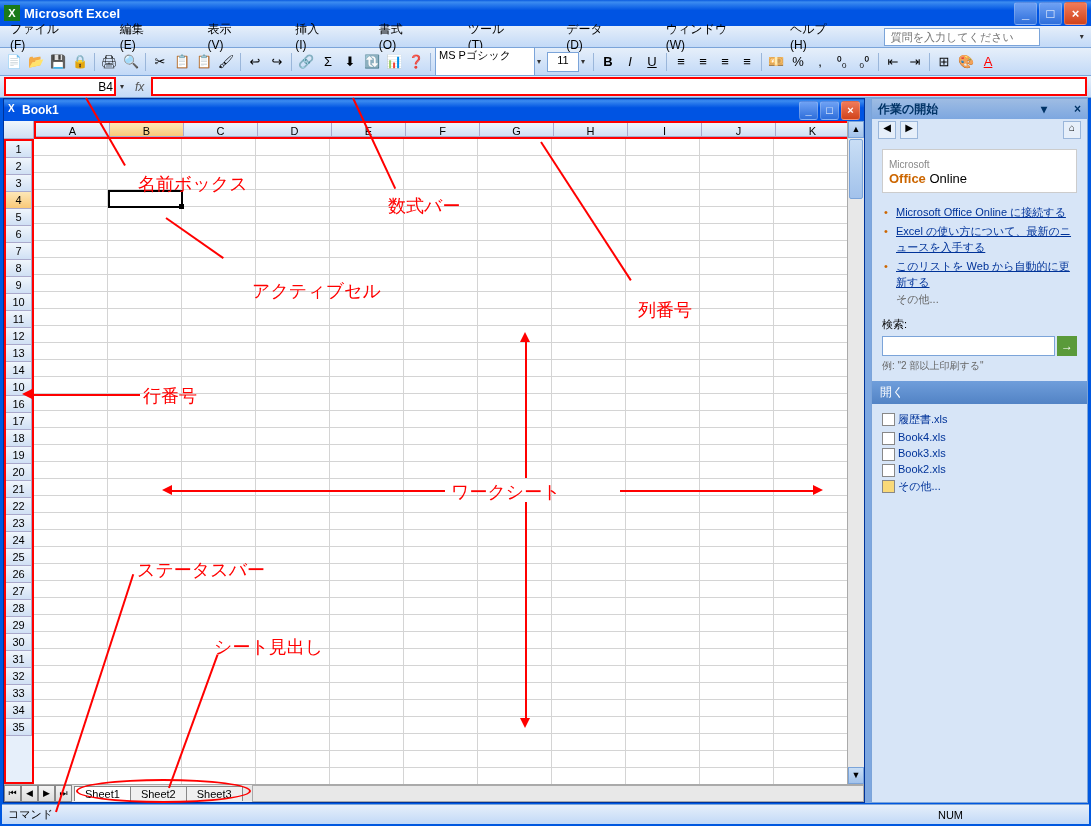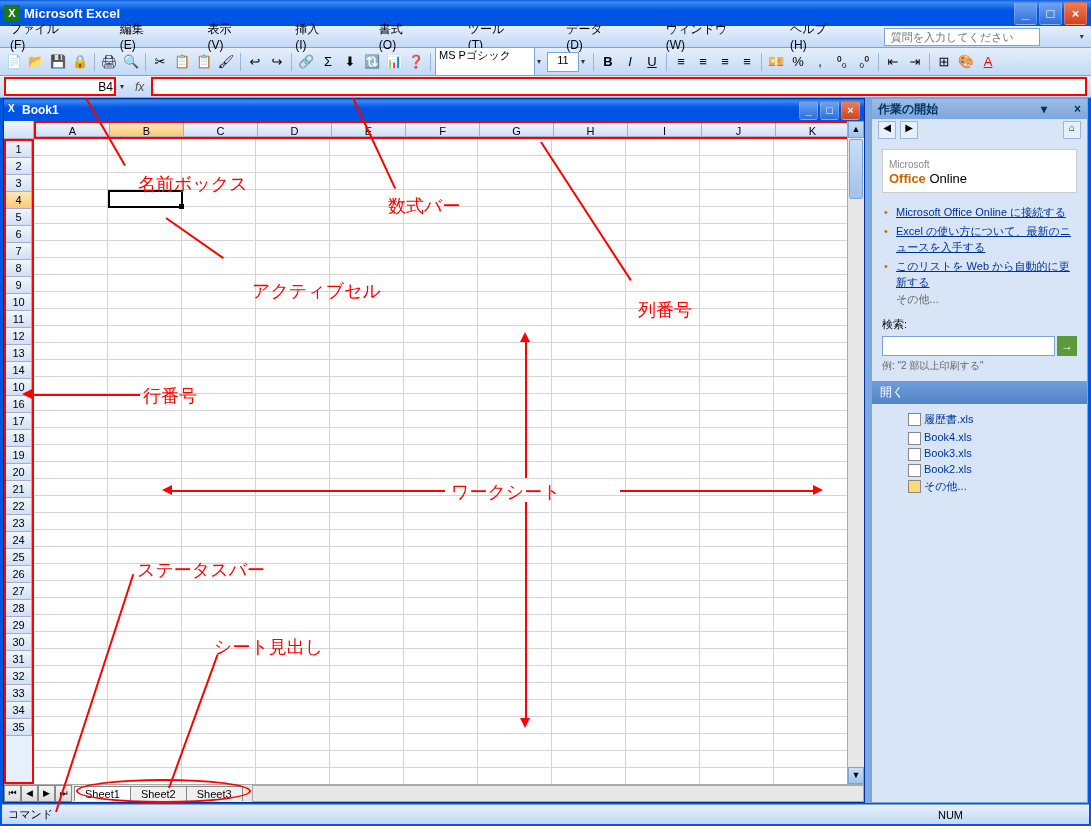--- a/index.html
+++ b/index.html
@@ -76,21 +76,21 @@
 .office-logo b{color:#cc6600;}
 .tp-link{ color:#003399; text-decoration:underline; cursor:pointer; display:block; padding:2px 0 2px 14px; position:relative; font-size:11px; line-height:1.4;}
 .tp-link::before{content:"•"; position:absolute; left:2px; color:#cc6600;}
 .tp-sub{ color:#666; padding-left:14px; font-size:11px;}
 .tp-section{ margin:10px 0 4px; font-size:11px;}
 .tp-search{ display:flex; gap:2px; margin:3px 0;}
 .tp-search input{flex:1; height:20px; border:1px solid #7ba4d9; font-size:11px; padding:0 3px;}
 .tp-search .go{ width:20px;height:20px; background:#5a9a3a; color:#fff; text-align:center; line-height:20px; cursor:pointer;}
 .tp-hint{font-size:10px; color:#666; margin-bottom:8px;}
 .tp-open-hdr{ background:linear-gradient(#6f9edb,#5283c5); color:#fff; padding:3px 8px; margin:0 -10px 6px; font-size:12px;}
-.tp-file{ color:#003399; cursor:pointer; padding:2px 0 2px 16px; font-size:11px; position:relative;margin-left:26px;}
+.tp-file{ color:#003399; cursor:pointer; padding:2px 0 2px 16px; font-size:11px; position:relative;}
 .tp-file::before{content:"";position:absolute;left:0;top:3px;width:11px;height:11px;background:#fff;border:1px solid #888;}
 .tp-folder::before{background:#f9d978;}
 
 .statusbar { position:absolute; left:2px; right:2px; bottom:2px; height:20px; background:linear-gradient(#e6effa,#c2d9f7); display:flex; align-items:center; font-size:11px; padding:0 6px; border-top:1px solid #7ba4d9;}
 .statusbar .sb-right{ margin-left:auto; padding-right:120px;}
 
 
 .annot{ position:absolute; color:red; font-size:18px; font-weight:normal; pointer-events:none; z-index:100; font-family:"MS PGothic"; }
 .annot-line{ position:absolute; background:red; z-index:99; pointer-events:none;}
 .arrow-head{ position:absolute; width:0;height:0; z-index:99; pointer-events:none;}

